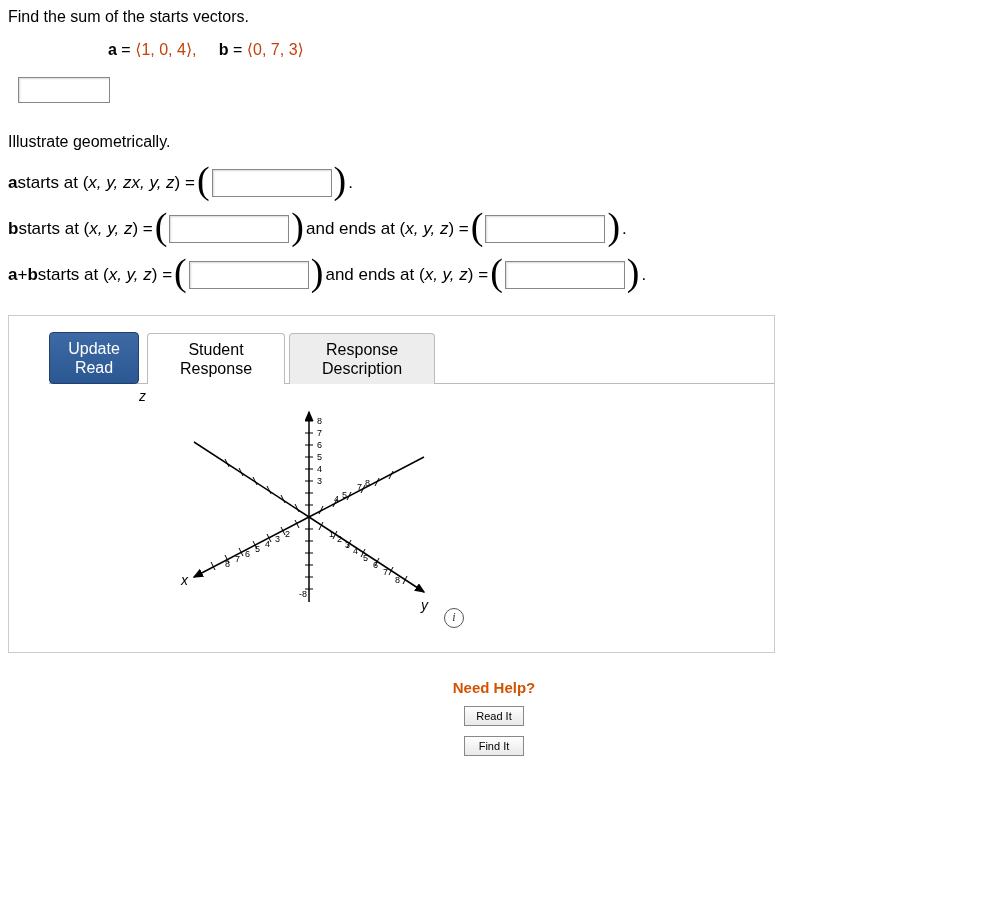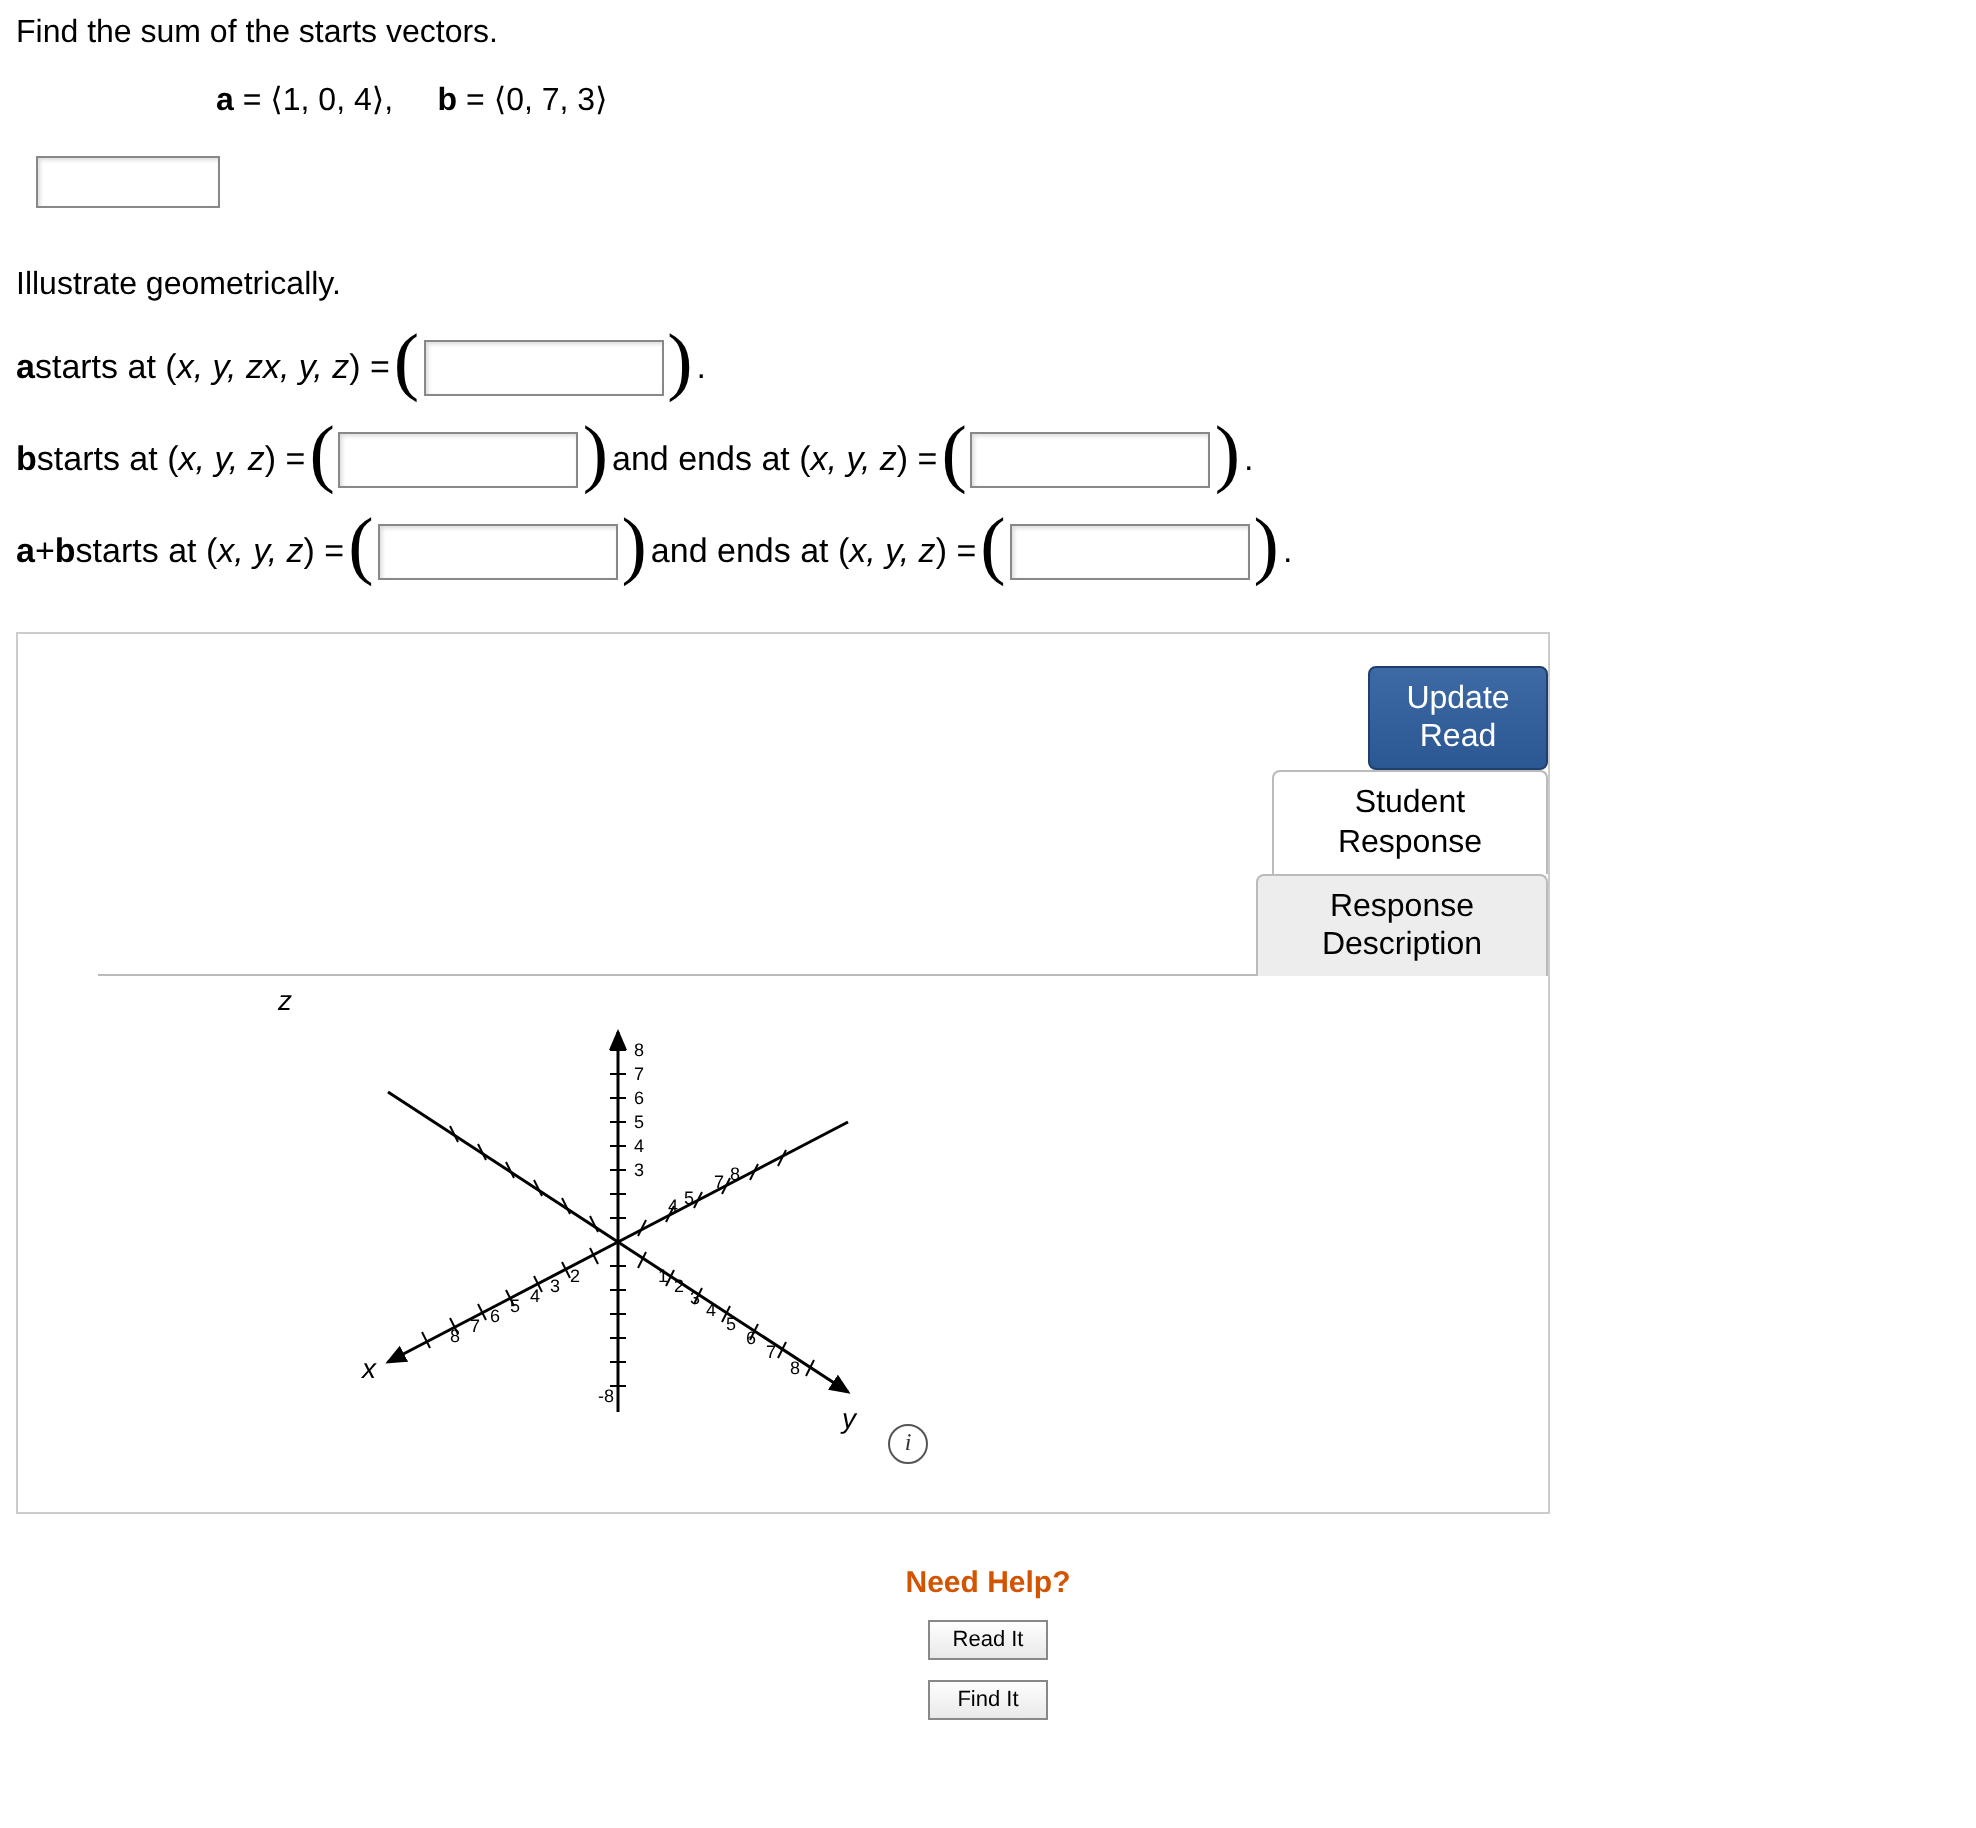--- a/index.html
+++ b/index.html
@@ -11,21 +11,21 @@
     width: 972px;
   }
   .question-text {
     margin-bottom: 14px;
   }
   .vectors-line {
     padding-left: 100px;
     margin-bottom: 18px;
   }
   .vectors-line b { font-weight: bold; }
-  .red { color: #000000; margin-top: 25px; }
+  .red { color: #c2410c; margin-top: 25px; }
   .answer-box {
     display: inline-block;
     width: 90px;
     height: 24px;
     border: 1px solid #888;
     background: #fff;
     vertical-align: middle;
     box-shadow: inset 1px 1px 2px rgba(0,0,0,0.15);
   }
   .answer-box.wide {
@@ -55,21 +55,20 @@
     margin-top: 26px;
     width: 765px;
     position: relative;
     padding-bottom: 10px;
   }
   .tab-row {
     display: flex;
     align-items: flex-end;
     padding: 16px 0 0 40px;
     position: relative;
-    flex-direction: column;
   }
   .tab-row::after{
     content:"";
     position:absolute;
     left:40px; right:0; bottom:0;
     border-bottom:1px solid #bbb;
   }
   .update-btn {
     background: linear-gradient(#3d6aa5, #2b5793);
     color: #fff;

